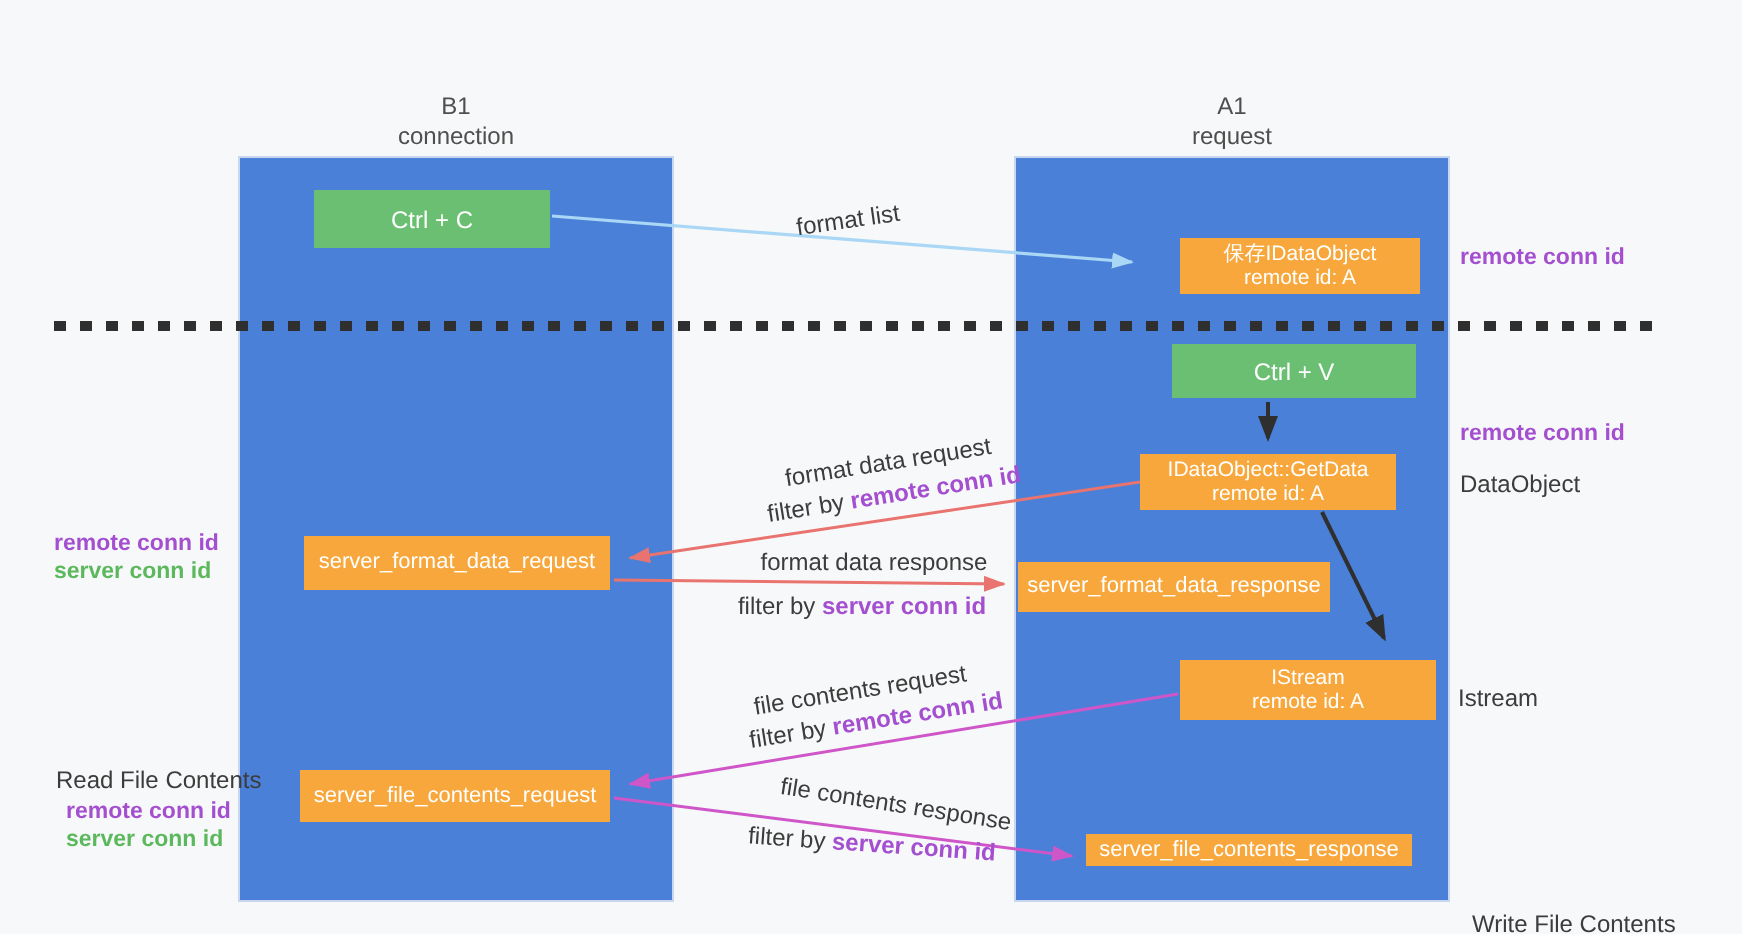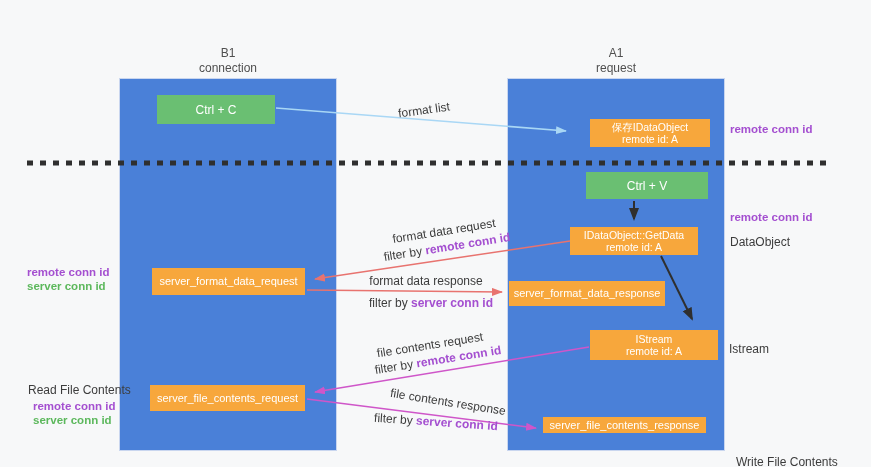--- a/index.html
+++ b/index.html
@@ -137,21 +137,21 @@
     <span>format list</span>
   </div>
 
   <div class="abs elabel" style="left:444px;top:231px;--rot:-9deg;">
     <span>format data request</span>
   </div>
   <div class="abs elabel" style="left:447px;top:247px;--rot:-9deg;">
     <span>filter by </span><span class="purple">remote conn id</span>
   </div>
 
-  <div class="abs elabel" style="left:426px;top:281px;">
+  <div class="abs elabel" style="left:437px;top:281px;">
     <span>format data response</span>
   </div>
   <div class="abs elabel" style="left:431px;top:303px;">
     <span>filter by </span><span class="purple">server conn id</span>
   </div>
 
   <div class="abs elabel" style="left:430px;top:345px;--rot:-9deg;">
     <span>file contents request</span>
   </div>
   <div class="abs elabel" style="left:438px;top:360px;--rot:-9deg;">

